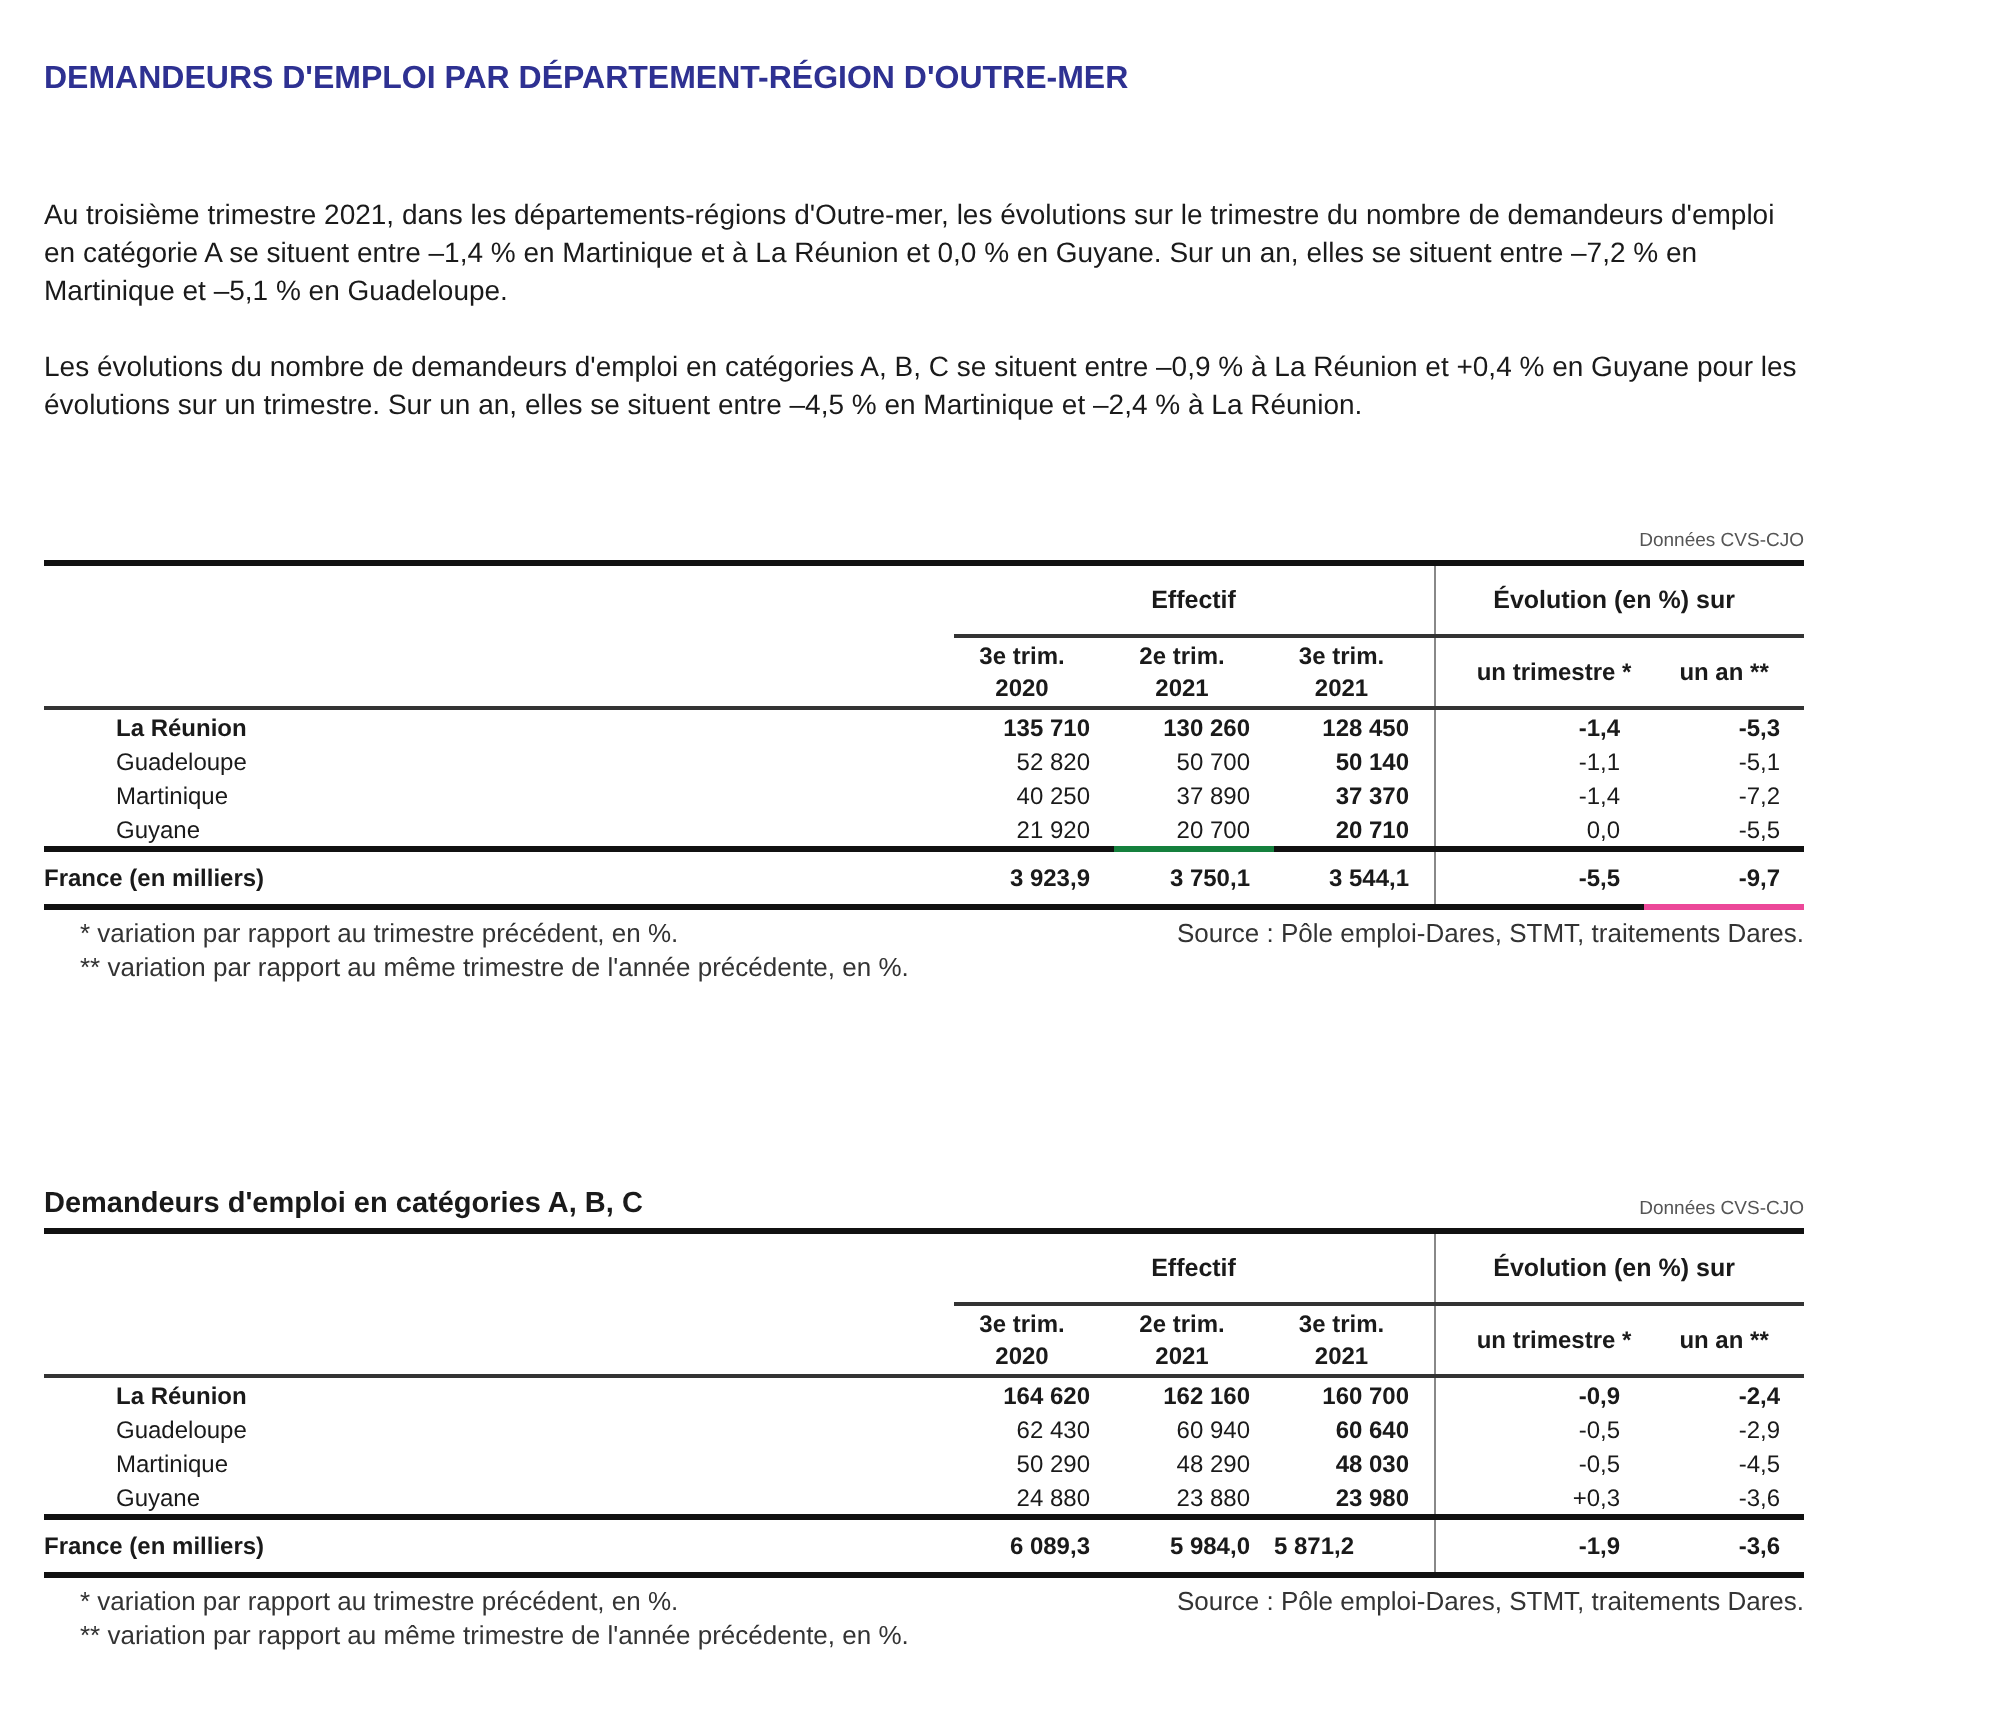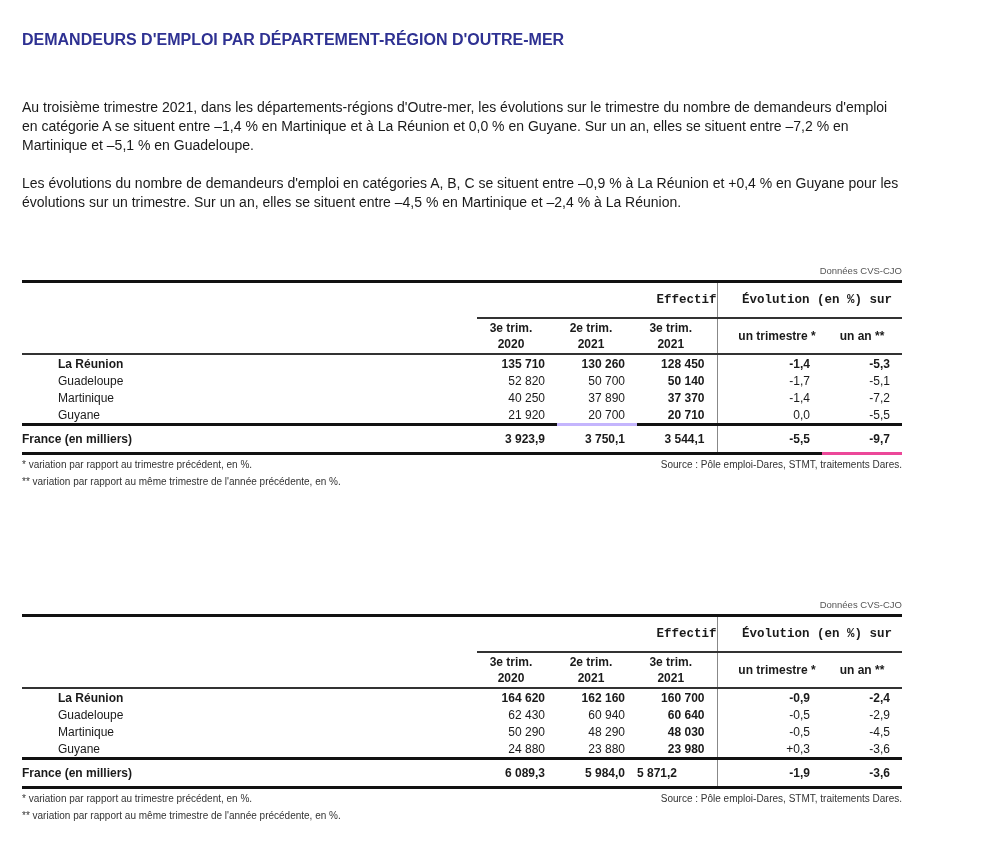--- a/index.html
+++ b/index.html
@@ -21,23 +21,23 @@
   .c-num { width: 80px; text-align: right; padding-right: 0; }
   .c-sep { width: 15px; }
   .c-evo1 { width: 90px; text-align: right; }
   .c-evo2 { width: 80px; text-align: right; }
   .grp-row td { height: 34px; font-weight: bold; font-size: 12.5px; vertical-align: middle; }
   .sub-row td { height: 34px; font-weight: bold; font-size: 12px; line-height: 16px; vertical-align: middle; }
   .data-row td { height: 17px; font-size: 12px; }
   .bold { font-weight: bold; }
   .vline { border-left: 1px solid #888; }
   .subline-top td.eff { border-top: 2px solid #333; }
-  .center { text-align: right; font-family: Liberation Mono, monospace; }
+  .center { text-align: center; }
   .france-row td { height: 26px; font-weight: bold; font-size: 12px; vertical-align: middle; }
-  .footer { position: relative; height: 32px; font-size: 10px; color: #333; }
+  .footer { position: relative; height: 32px; font-size: 13px; color: #333; margin-left: 18px; }
   .fn1 { position: absolute; left: 0; top: 4px; }
   .fn2 { position: absolute; left: 0; top: 21px; }
   .src { position: absolute; right: 0; top: 4px; }
   .num-pad { padding-right: 12px; }
 </style>
 </head>
 <body>
 
 <div class="page-title">DEMANDEURS D'EMPLOI PAR DÉPARTEMENT-RÉGION D'OUTRE-MER</div>
 <div class="para para1">Au troisième trimestre 2021, dans les départements-régions d'Outre-mer, les évolutions sur le trimestre du nombre de demandeurs d'emploi en catégorie A se situent entre –1,4 % en Martinique et à La Réunion et 0,0 % en Guyane. Sur un an, elles se situent entre –7,2 % en Martinique et –5,1 % en Guadeloupe.</div>
@@ -82,21 +82,21 @@
           <td class="c-sep vline" style="font-weight: bold;"></td>
           <td class="c-evo1 num-pad" style="font-weight: bold;">-1,4</td>
           <td class="c-evo2 num-pad" style="font-weight: bold;">-5,3</td>
         </tr>
         <tr class="data-row">
           <td class="c-label">Guadeloupe</td>
           <td class="c-num num-pad">52 820</td>
           <td class="c-num num-pad">50 700</td>
           <td class="c-num num-pad bold">50 140</td>
           <td class="c-sep vline"></td>
-          <td class="c-evo1 num-pad">-1,7</td>
+          <td class="c-evo1 num-pad">-1,1</td>
           <td class="c-evo2 num-pad">-5,1</td>
         </tr>
         <tr class="data-row">
           <td class="c-label">Martinique</td>
           <td class="c-num num-pad">40 250</td>
           <td class="c-num num-pad">37 890</td>
           <td class="c-num num-pad bold">37 370</td>
           <td class="c-sep vline"></td>
           <td class="c-evo1 num-pad">-1,4</td>
           <td class="c-evo2 num-pad">-7,2</td>
@@ -106,36 +106,37 @@
           <td class="c-num num-pad">21 920</td>
           <td class="c-num num-pad">20 700</td>
           <td class="c-num num-pad bold">20 710</td>
           <td class="c-sep vline"></td>
           <td class="c-evo1 num-pad">0,0</td>
           <td class="c-evo2 num-pad">-5,5</td>
         </tr>
         <tr class="france-row">
           <td style="border-top:3px solid #111;border-bottom:3px solid #111">France (en milliers)</td>
           <td class="num-pad" style="text-align:right;border-top:3px solid #111;border-bottom:3px solid #111">3 923,9</td>
-          <td class="num-pad" style="text-align:right;border-top:3px solid #c4b5fd;border-bottom:3px solid #111">3 750,1</td>
+          <td class="num-pad" style="text-align:right;border-top:3px solid #15803d;border-bottom:3px solid #111">3 750,1</td>
           <td class="num-pad" style="text-align:right;border-top:3px solid #111;border-bottom:3px solid #111">3 544,1</td>
           <td class="vline" style="border-top:3px solid #111;border-bottom:3px solid #111"></td>
           <td class="num-pad" style="text-align:right;border-top:3px solid #111;border-bottom:3px solid #111">-5,5</td>
           <td class="num-pad" style="text-align:right;border-top:3px solid #111;border-bottom:3px solid #ec4899">-9,7</td>
         </tr>
       </tbody>
     </table>
     <div class="footer">
       <div class="fn1">* variation par rapport au trimestre précédent, en %.</div>
       <div class="fn2">** variation par rapport au même trimestre de l'année précédente, en %.</div>
       <div class="src">Source : Pôle emploi-Dares, STMT, traitements Dares.</div>
     </div>
   </div>
 <div class="table-block tb2">
     <div class="tbl-header">
+      <div class="tbl-title">Demandeurs d'emploi en catégories A, B, C</div>
       <div class="tbl-note">Données CVS-CJO</div>
     </div>
     <div class="rule-thick"></div>
     <table>
       <colgroup>
         <col style="width:455px">
         <col style="width:80px">
         <col style="width:80px">
         <col style="width:80px">
         <col style="width:15px">

